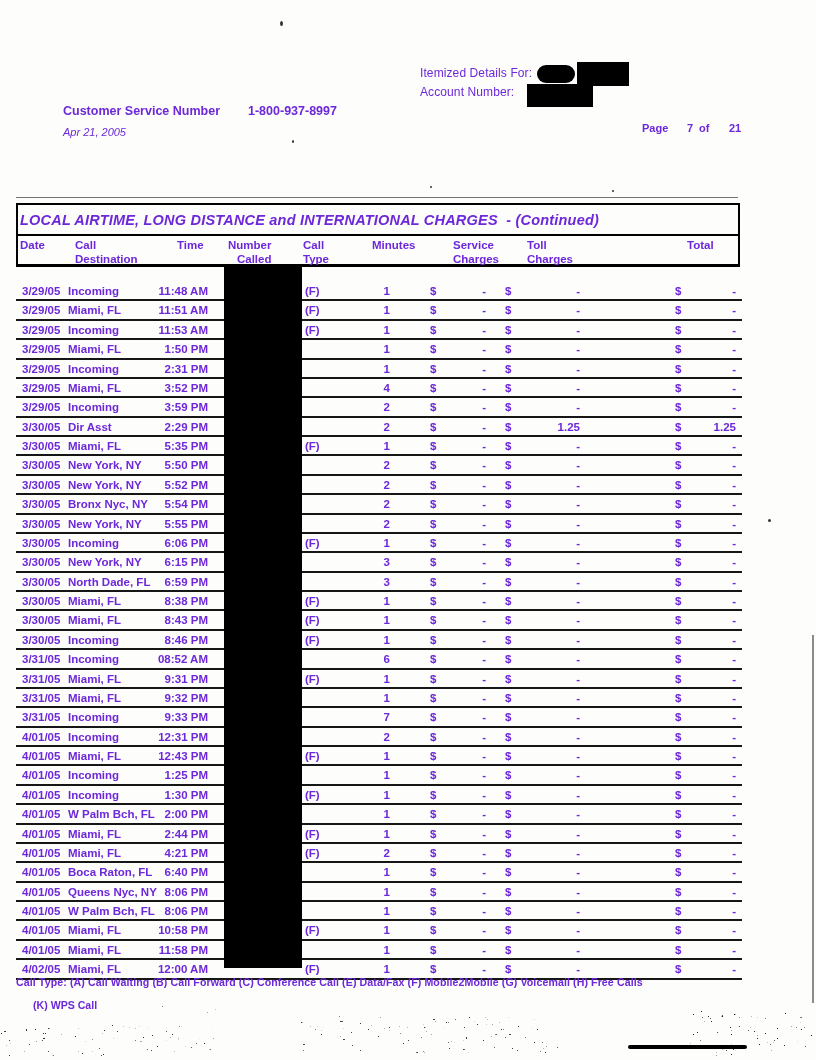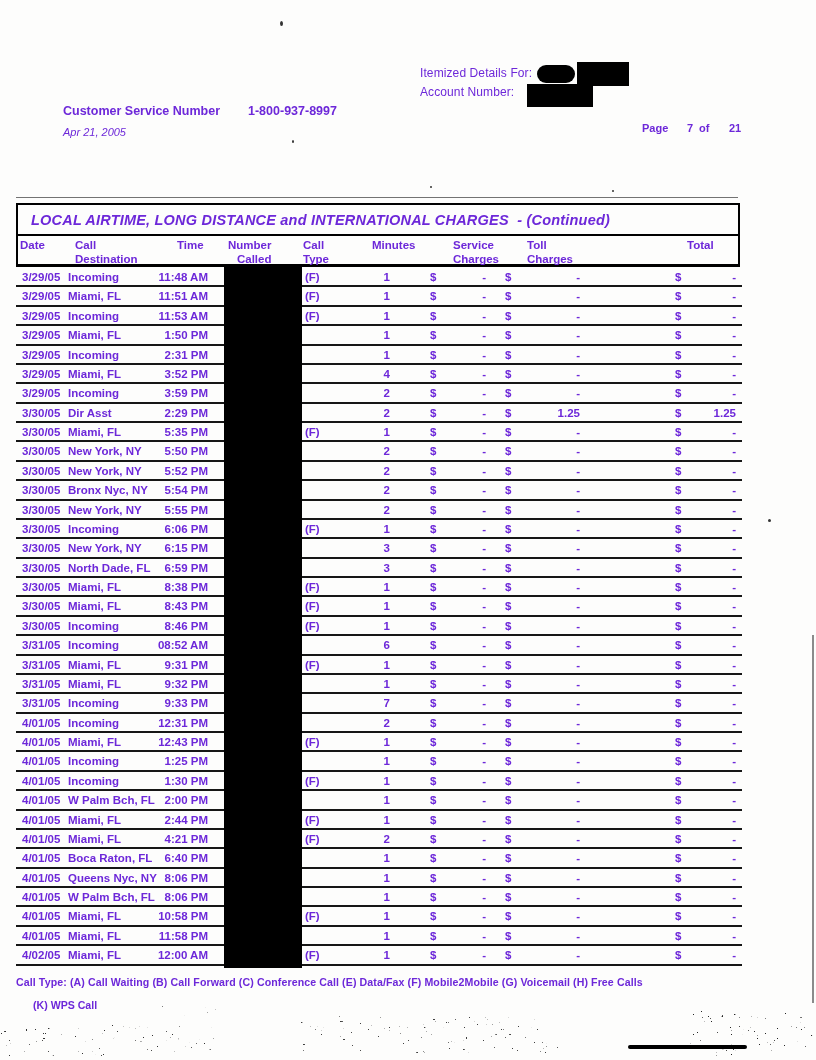--- a/index.html
+++ b/index.html
@@ -11,28 +11,28 @@
   .lbl12{font-size:12px;font-weight:400;letter-spacing:.1px;}
   .bold125{font-size:12.5px;font-weight:700;}
   .small11{font-size:11px;font-weight:400;}
   .pagefont{font-size:11px;font-weight:700;}
   .redact{position:absolute;background:#000;}
 
   
   .tablebox{position:absolute;left:16px;top:203px;width:724px;height:64px;
             border:2px solid #000;border-bottom-width:3px;box-sizing:border-box;background:transparent;}
   .tabletitle{height:29px;border-bottom:2px solid #000;display:flex;align-items:center;
-              padding-left:13px;font-size:14.5px;font-weight:700;font-style:italic;white-space:pre;letter-spacing:.2px;}
+              padding-left:2px;font-size:14.5px;font-weight:700;font-style:italic;white-space:pre;letter-spacing:.2px;}
   .thead{position:relative;height:31px;}
   .th{position:absolute;top:3px;font-size:11.5px;font-weight:700;line-height:13.5px;white-space:nowrap;}
 
   .topline{position:absolute;left:16px;top:197px;width:722px;height:1px;background:#2a2a2a;opacity:.65;}
 
   
-  .rows{position:absolute;left:16px;top:268px;width:726px;}
+  .rows{position:absolute;left:16px;top:282px;width:726px;}
   .row{position:relative;height:19.39px;border-bottom:2px solid #161616;box-sizing:border-box;}
   .c{position:absolute;top:1px;font-size:11.5px;font-weight:700;line-height:16px;white-space:nowrap;}
   .cd   {left:6px;}
   .cdest{left:52px;}
   .ctime{left:105px;width:87px;text-align:right;}
   .ctype{left:289px;}
   .cmin {left:324px;width:50px;text-align:right;}
   .d1   {left:414px;}
   .cair {left:426px;width:44px;text-align:right;}
   .d2   {left:489px;}

